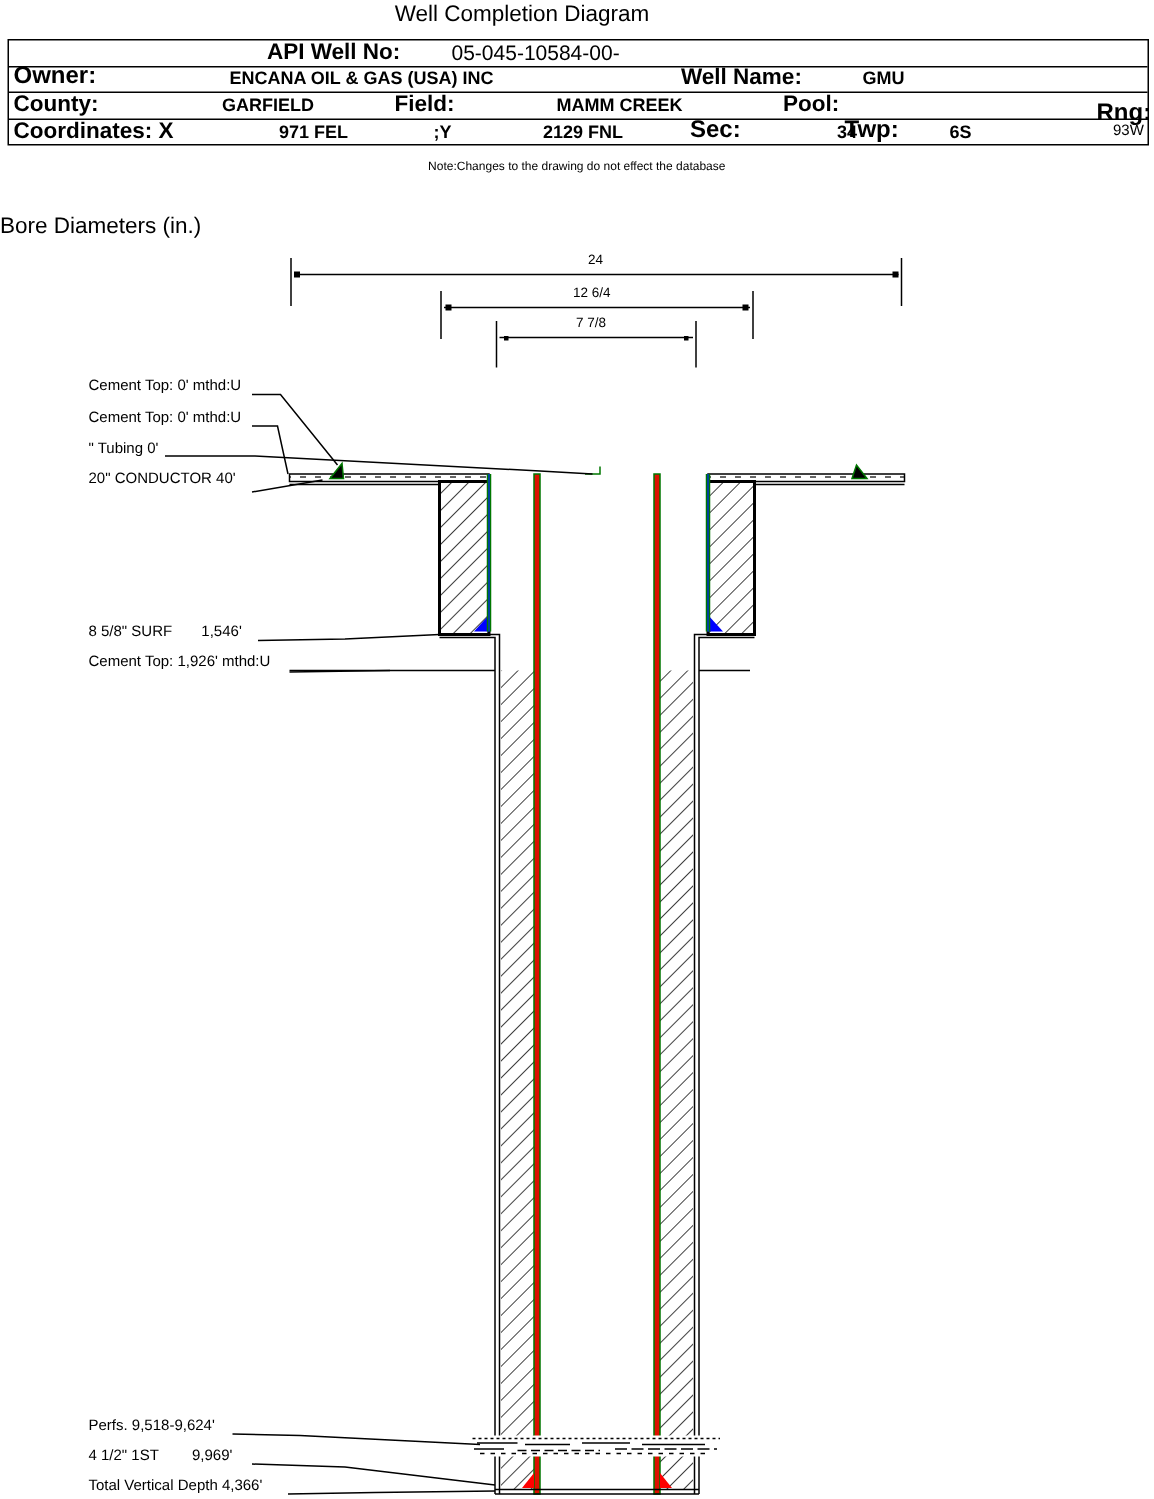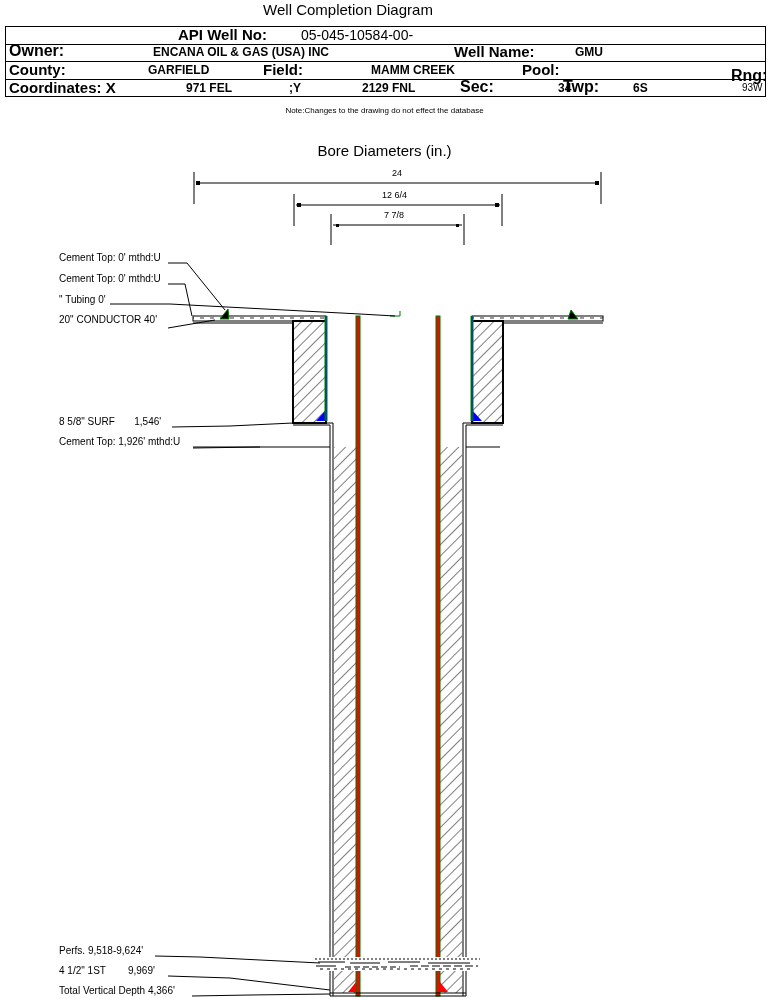--- a/index.html
+++ b/index.html
@@ -5,21 +5,21 @@
   html, body { margin:0; padding:0; background:#ffffff; }
   body { width:769px; height:999px; position:relative; overflow:hidden; font-family:"Liberation Sans", sans-serif; color:#000; }
   .abs { position:absolute; white-space:nowrap; }
   .title { left:0; width:696px; top:1px; text-align:center; font-weight:normal; font-size:15px; }
   .hdr { position:absolute; left:5px; top:26px; width:761px; height:71px; border:1px solid #000; box-sizing:border-box; }
   .hrow { position:absolute; left:0; width:100%; border-top:1px solid #000; }
   .lbl { font-weight:bold; font-size:16px; }
   .lbl2 { font-weight:bold; font-size:15px;text-align:center; }
   .val { font-size:12px;font-weight:bold; }
   .note { left:0; width:769px; text-align:center; top:106px; font-size:8px; }
-  .bore-title { left:0; width:769px; text-align:center; top:142px; font-size:15px; }
+  .bore-title { left:0; width:769px; text-align:left; top:142px; font-size:15px; }
   .dim { font-size:9px; }
   .ann { font-size:10px; }
   svg#well { position:absolute; left:0; top:0; }
 </style>
 </head>
 <body>
 
 <div class="abs title">Well Completion Diagram</div>
 
 <div class="hdr">

